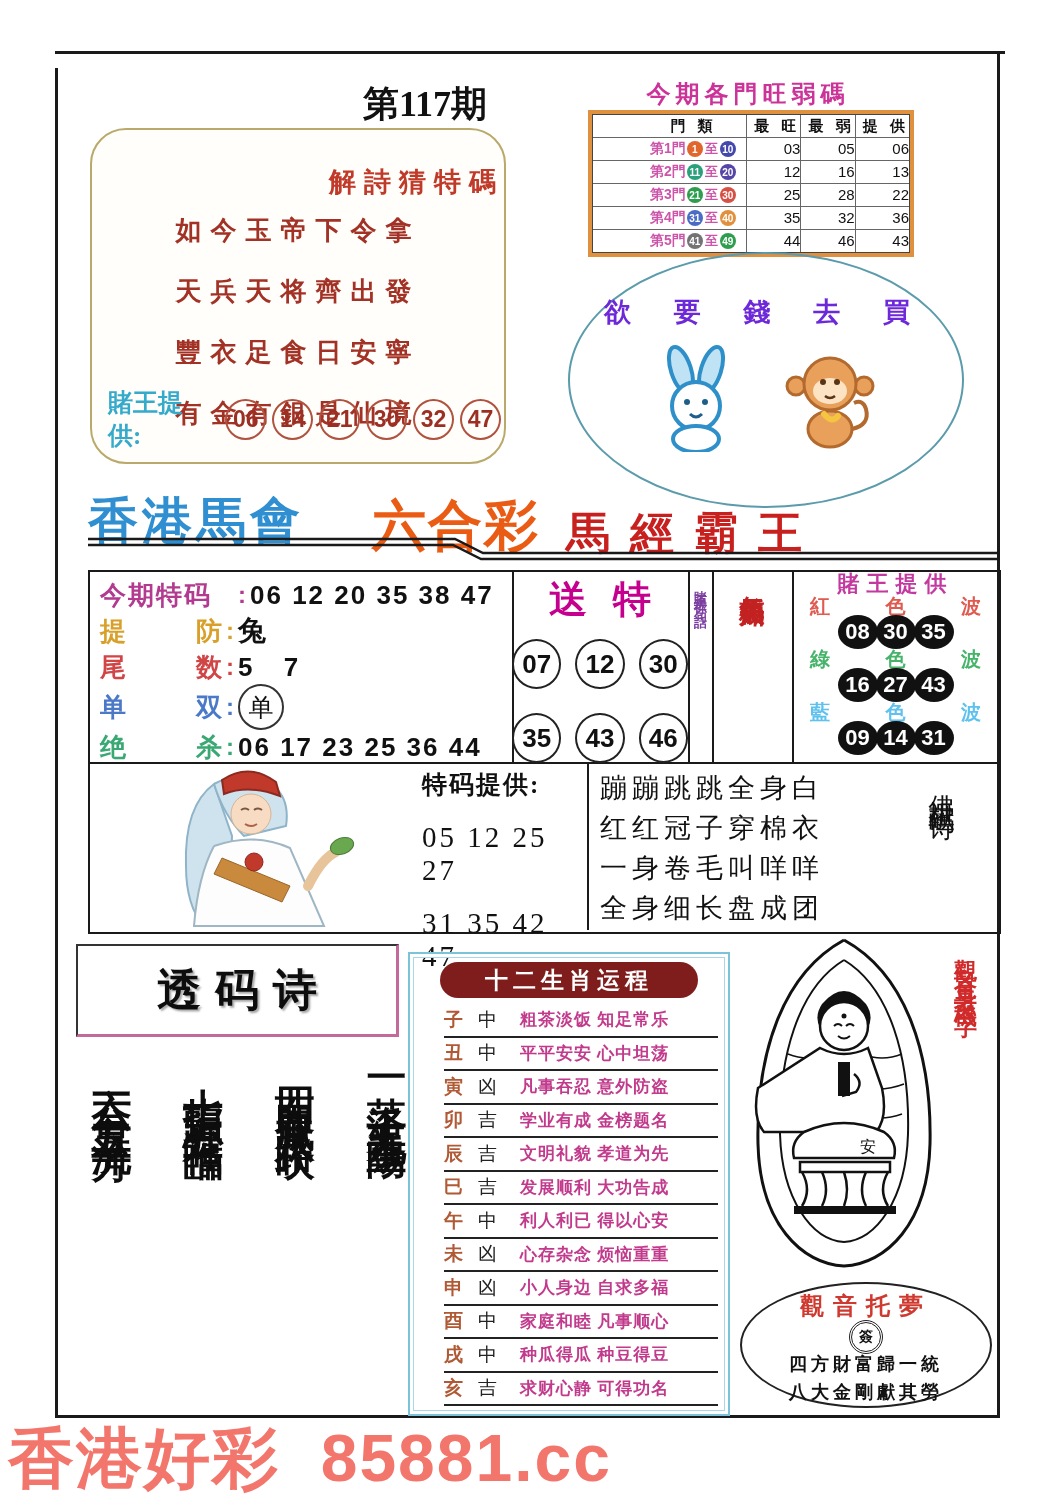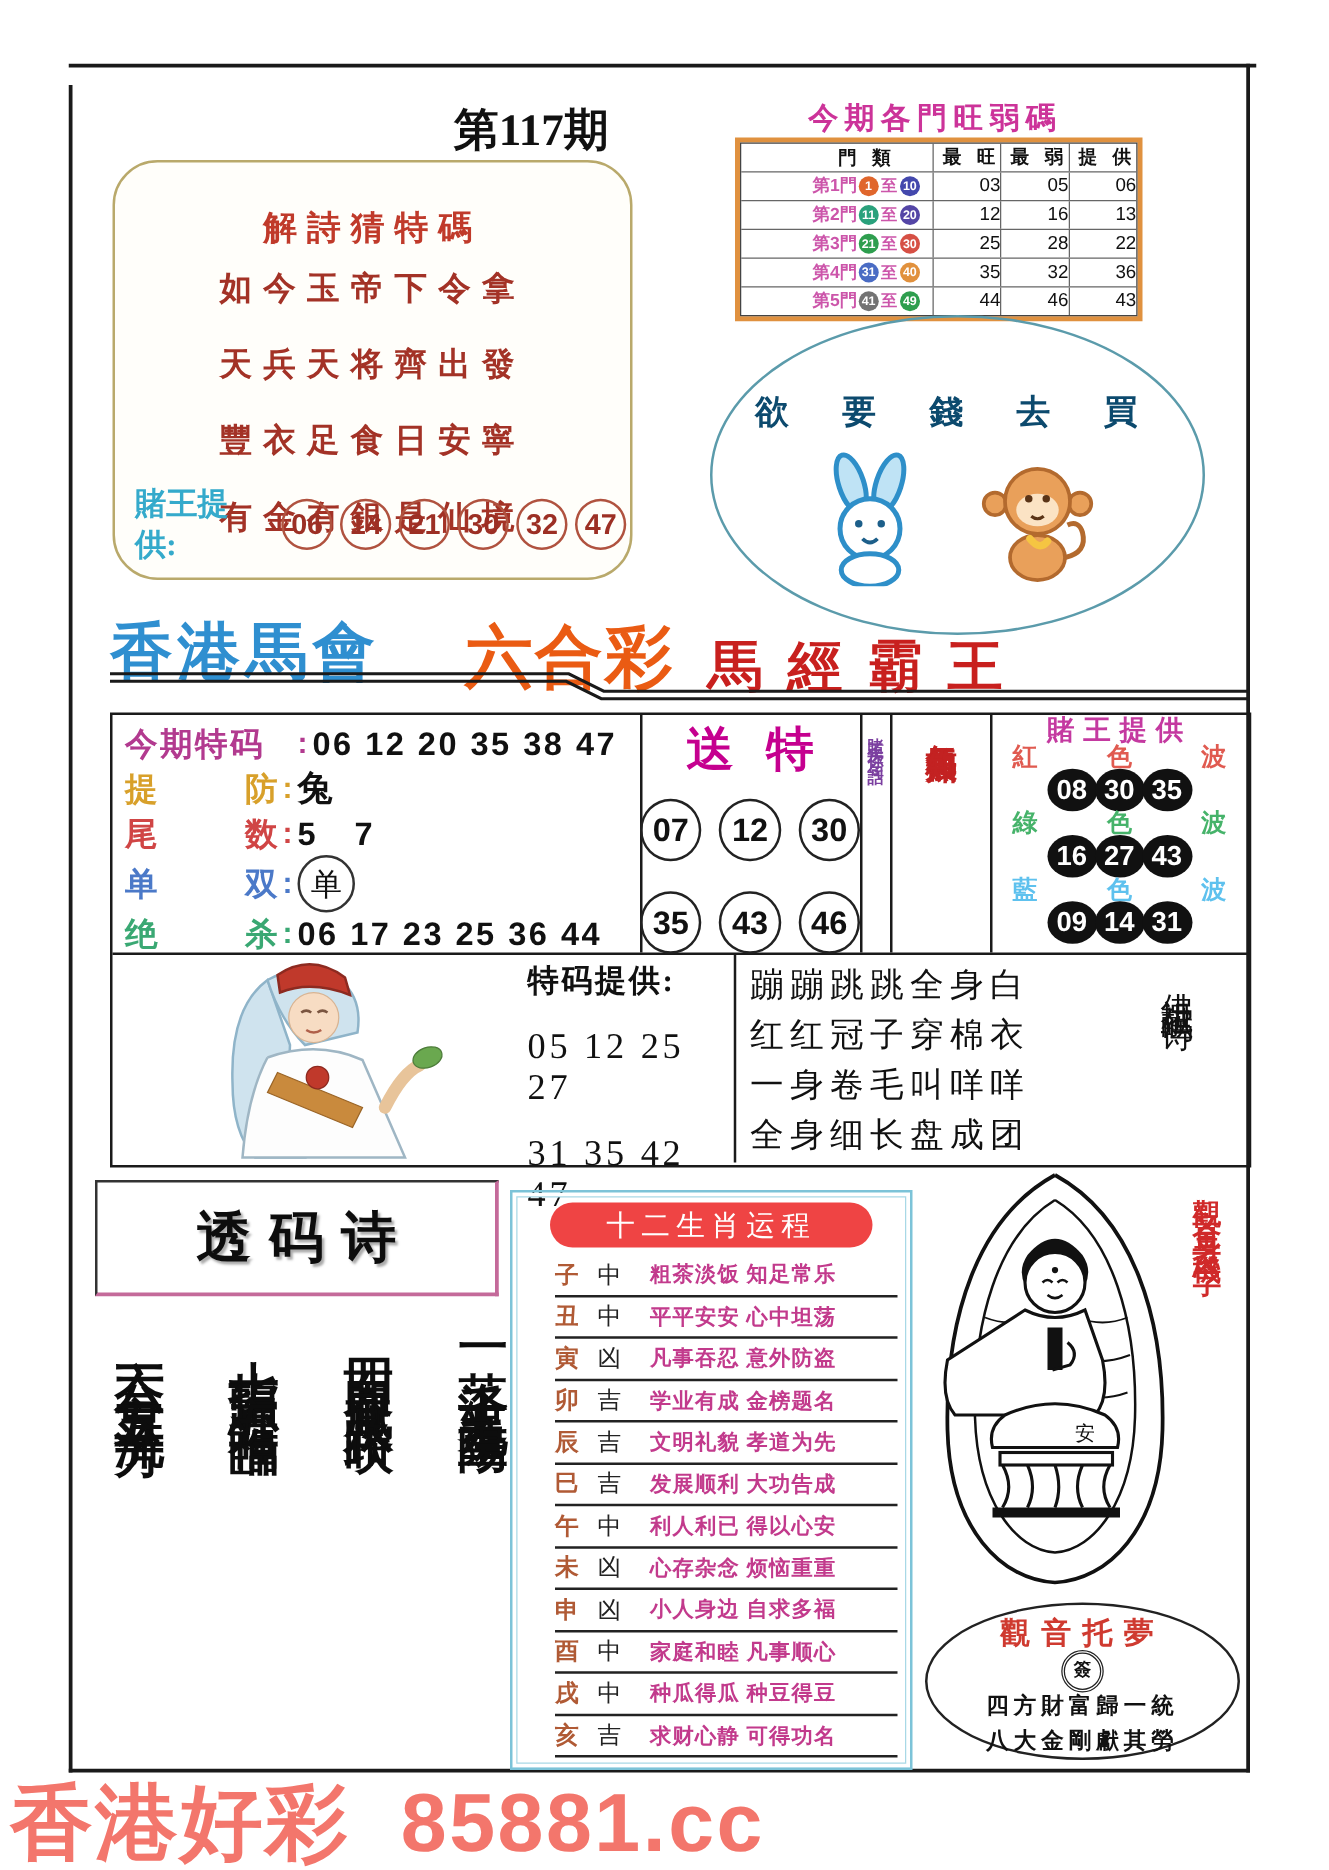--- a/index.html
+++ b/index.html
@@ -5,21 +5,21 @@
   html,body{margin:0;padding:0;background:#fff;}
   #page{position:relative;width:1063px;height:1496px;background:#fff;overflow:hidden;
         font-family:"Liberation Sans","DejaVu Sans",sans-serif;color:#111;}
   .serif{font-family:"Liberation Serif","DejaVu Serif",serif;}
   .abs{position:absolute;}
   .line{position:absolute;background:#1a1a1a;}
 
   
   #issue-title{left:340px;top:80px;width:170px;text-align:center;font-size:36px;font-weight:bold;}
   #poem-box{left:90px;top:128px;width:412px;height:332px;border:2px solid #b9a96b;border-radius:36px;background:#fffefa;}
-  #poem-title{margin-top:34px;text-align:center;color:#c03a2a;font-size:27px;font-weight:bold;letter-spacing:8px;}
+  #poem-title{margin-top:34px;text-align:right;color:#c03a2a;font-size:27px;font-weight:bold;letter-spacing:8px;}
   .poem-line{text-align:center;color:#a33226;font-size:26px;font-weight:bold;letter-spacing:9px;line-height:61px;}
   #poem-provider{position:absolute;left:16px;bottom:10px;display:flex;align-items:center;}
   #poem-provider .lbl{color:#35aacb;font-size:25px;font-weight:bold;margin-right:6px;}
   .red-circle-num{display:inline-flex;align-items:center;justify-content:center;width:37px;height:37px;
       border:2px solid #b0523f;border-radius:50%;color:#9c2f24;font-size:23px;font-weight:bold;margin:0 3px;}
 
   
   #strength-title{left:588px;top:78px;width:320px;text-align:center;color:#cc3399;font-size:24px;font-weight:bold;letter-spacing:5px;}
   #strength-table{left:588px;top:110px;width:318px;border:4px solid #e0913f;background:#fff;}
   #strength-inner{border:1px solid #444;}
@@ -29,21 +29,21 @@
   .st-c{width:62px;border-right:1px solid #666;text-align:right;font-size:15px;height:100%;line-height:22px;}
   .st-c:last-child{border-right:none;}
   .st-head{font-weight:bold;letter-spacing:4px;font-size:15px;}
   .door-label{color:#cc55aa;font-weight:bold;font-size:14px;}
   .zhi{color:#cc55aa;font-weight:bold;font-size:13px;margin:0 1px;}
   .ball{display:inline-flex;align-items:center;justify-content:center;width:16px;height:16px;border-radius:50%;
         color:#fff;font-size:10px;font-weight:bold;margin:0 1px;}
 
   
   #top-oval{left:568px;top:252px;width:392px;height:252px;border:2px solid #5b9bab;border-radius:50%;}
-  #oval-text{margin-top:57px;text-align:center;color:#0c4a6e;font-size:27px;font-weight:bold;letter-spacing:18px;}
+  #oval-text{margin-top:40px;text-align:center;color:#6d28d9;font-size:27px;font-weight:bold;letter-spacing:18px;}
   #oval-animals{display:flex;justify-content:center;gap:34px;margin-top:14px;}
 
   
   #banner-left{left:88px;top:488px;font-size:50px;font-weight:bold;color:#2f8fd0;letter-spacing:4px;}
   #banner-mid{left:372px;top:490px;font-size:54px;font-weight:bold;color:#ea5b13;letter-spacing:2px;}
   #banner-right{left:566px;top:504px;font-size:44px;font-weight:bold;color:#c8201e;letter-spacing:20px;}
 
   
   #mid-band{left:88px;top:570px;width:909px;height:360px;border:2px solid #1a1a1a;}
   .vdiv{position:absolute;top:0;width:2px;height:190px;background:#1a1a1a;}
@@ -85,22 +85,22 @@
 
   
   #touma-box{left:76px;top:944px;width:318px;height:88px;border-top:2px solid #333;border-left:2px solid #333;
       border-bottom:3px solid #c46a9a;border-right:3px solid #c46a9a;display:flex;align-items:center;justify-content:center;}
   #touma-title{font-size:44px;font-weight:bold;letter-spacing:14px;text-indent:14px;color:#0d0d0d;text-shadow:2px 2px 2px #aaa;}
   #vpoem{left:72px;top:1056px;width:330px;height:352px;display:flex;flex-direction:row-reverse;justify-content:space-between;padding:0 12px;}
   .vpoem-col{writing-mode:vertical-rl;font-size:40px;font-weight:bold;color:#0d0d0d;letter-spacing:9px;font-family:"Liberation Serif","DejaVu Serif",serif;}
 
   
   #zodiac{left:408px;top:952px;width:318px;height:452px;border:2px solid #7cc3d8;box-shadow:inset 0 0 0 3px #fff,inset 0 0 0 4px #a8d8e6;padding-top:8px;}
-  #zodiac-pill{width:258px;margin:0 auto;background:#ef4444;color:#fff;border-radius:22px;text-align:center;
-      font-size:23px;font-weight:normal;letter-spacing:5px;height:36px;line-height:36px;}
+  #zodiac-pill{width:258px;margin:0 auto;background:#7f1d1d;color:#fff;border-radius:22px;text-align:center;
+      font-size:23px;font-weight:bold;letter-spacing:5px;height:36px;line-height:36px;}
   .zo-row{display:flex;align-items:center;height:31.5px;border-bottom:2px solid #222;margin:0 10px 0 34px;}
   .zo-branch{color:#b05a35;font-weight:bold;font-size:19px;width:34px;font-family:"Liberation Serif",serif;}
   .zo-luck{color:#222;font-size:19px;width:42px;font-family:"Liberation Serif",serif;}
   .zo-text{color:#c23a8c;font-weight:bold;font-size:17px;letter-spacing:1px;font-family:"Liberation Serif",serif;}
 
   
   #buddha-wrap{left:742px;top:934px;width:205px;height:334px;}
   #buddha-side-text{left:950px;top:940px;writing-mode:vertical-rl;color:#d02a2a;font-size:23px;font-weight:bold;letter-spacing:9px;font-family:"Liberation Serif",serif;}
   #dream-oval{left:740px;top:1282px;width:248px;height:122px;border:2px solid #222;border-radius:50%;text-align:center;}
   #dream-title{margin-top:6px;color:#cf3a30;font-size:24px;font-weight:bold;letter-spacing:9px;font-family:"Liberation Serif",serif;}

